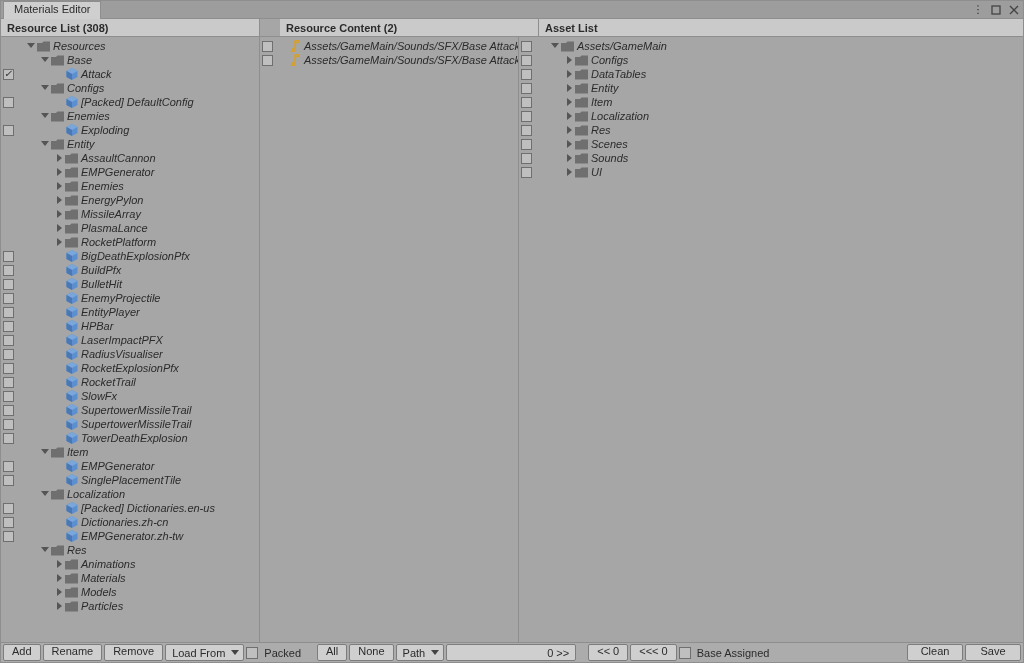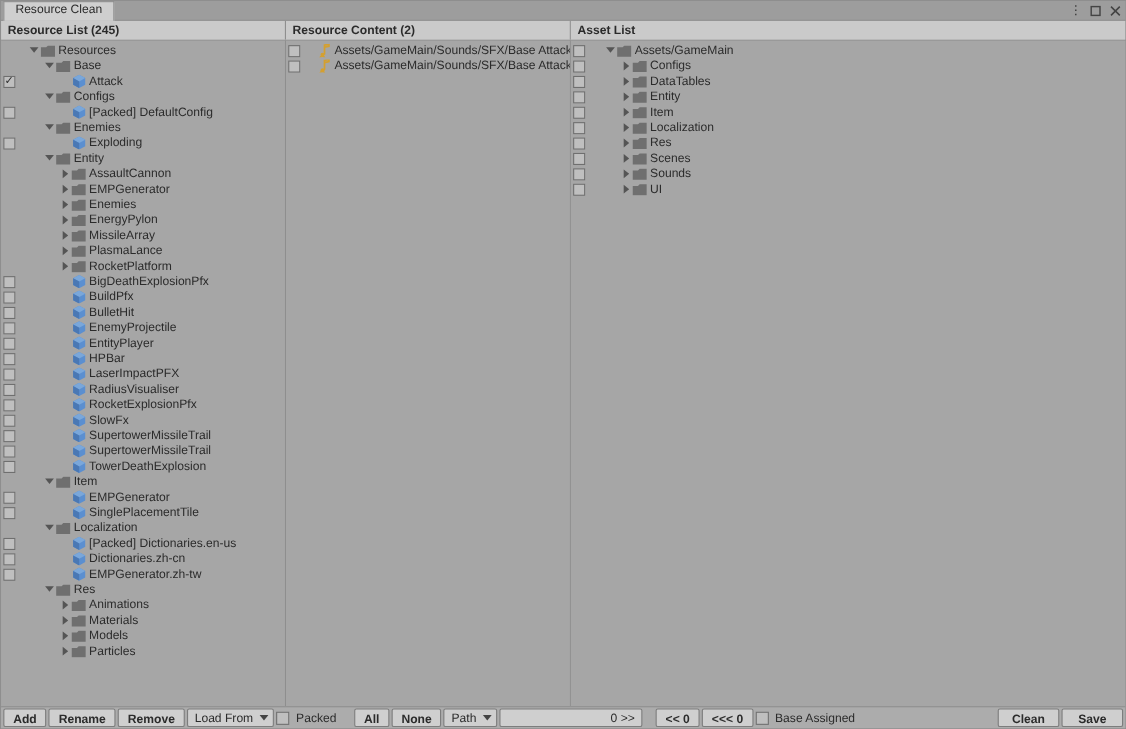--- a/index.html
+++ b/index.html
@@ -22,75 +22,75 @@
   }
   *{box-sizing:border-box;font-family:"Segoe UI",Tahoma,Arial,sans-serif;font-size:11px;color:var(--text);}
   html,body{margin:0;padding:0;width:1024px;height:663px;background:var(--bg);overflow:hidden;}
   .shell{display:flex;flex-direction:column;width:100%;height:100%;border:1px solid var(--line);}
   .titlebar{height:18px;background:var(--hdr);display:flex;align-items:center;border-bottom:1px solid var(--line);}
   .tab{height:18px;background:var(--tab-active);border:1px solid var(--line);border-bottom:none;padding:1px 10px 0 10px;margin-left:2px;}
   .winbtns{margin-left:auto;display:flex;gap:0;}
   .winb{width:18px;height:18px;display:flex;align-items:center;justify-content:center;color:#333;}
   .winb svg{width:12px;height:12px;display:block;}
   .headers{height:18px;display:flex;border-bottom:1px solid var(--line);}
-  .body{flex:1;display:flex;min-height:0;}
+  .body{flex:1;display:flex;min-height:0;font-style:italic;}
   .col{display:flex;flex-direction:column;min-height:0;}
   .c1{width:259px;border-right:1px solid var(--line);}
   .c2{width:259px;border-right:1px solid var(--line);}
   .c3{flex:1;}
   .hcell{display:flex;align-items:center;padding:2px 6px;background:var(--panel-h);font-weight:600;border-right:1px solid var(--line);}
-  .h1{width:259px;} .h2{width:259px;} .h3{flex:1;border-right:none;}
+  .h1{width:259px;} .h2{width:259px;margin-left:20px;} .h3{flex:1;border-right:none;}
   .tree{flex:1;overflow:auto;padding:2px 2px 2px 0;background:var(--panel);}
   .tree::-webkit-scrollbar{width:12px;}
   .tree::-webkit-scrollbar-thumb{background:#8c8c8c;border:2px solid var(--panel);border-radius:6px;}
   .row{display:flex;align-items:center;height:14px;padding:0 2px;white-space:nowrap;}
   .chk{width:11px;height:11px;border:1px solid var(--chk-b);background:#bfbfbf;margin-right:4px;flex:none;position:relative;}
   .chk.on::after{content:"✓";position:absolute;font-size:10px;line-height:9px;left:0;top:-1px;}
   .ind{display:inline-block;flex:none;}
   .arrow{width:10px;height:10px;flex:none;margin-right:1px;position:relative;}
   .arrow.r::before{content:"";position:absolute;left:3px;top:1px;border-style:solid;border-width:4px 0 4px 5px;border-color:transparent transparent transparent #555;}
   .arrow.d::before{content:"";position:absolute;left:1px;top:2px;border-style:solid;border-width:5px 4px 0 4px;border-color:#555 transparent transparent transparent;}
   .ic{width:13px;height:13px;flex:none;margin-right:3px;display:flex;align-items:center;justify-content:center;}
   .label{padding-top:0px;}
   svg{display:block;}
   .toolbar{height:20px;background:var(--toolbar);border-top:1px solid var(--line);display:flex;align-items:center;padding:0 2px;gap:2px;}
-  .tb-btn{height:17px;background:var(--btn);border:1px solid var(--btn-b);padding:0 8px;display:flex;align-items:flex-end;border-radius:2px;font-weight:bold;}
+  .tb-btn{height:17px;background:var(--btn);border:1px solid var(--btn-b);padding:0 8px;display:flex;align-items:flex-start;border-radius:2px;}
   .tb-drop{height:17px;background:var(--btn);border:1px solid var(--btn-b);padding:0 4px 0 6px;display:flex;align-items:center;gap:6px;border-radius:2px;}
   .caretd{width:0;height:0;border-left:4px solid transparent;border-right:4px solid transparent;border-top:5px solid #444;}
   .tb-chk{width:12px;height:12px;border:1px solid var(--chk-b);background:#bfbfbf;}
   .tb-lbl{padding:0 4px;}
   .tb-sep{width:8px;}
   .tb-in{height:17px;background:#cfcfcf;border:1px solid var(--btn-b);padding:0 6px;display:flex;align-items:center;border-radius:2px;}
   .tb-sp{flex:1;}
 </style>
 </head>
 <body>
 
 <div class="shell">
 
   <div class="titlebar">
-    <div class="tab"><span>Resource Clean</span></div>
+    <div class="tab"><span>Materials Editor</span></div>
     <div class="winbtns">
       <div class="winb">⋮</div>
       <div class="winb">
           <svg viewBox="0 0 12 12">
             <rect x="2" y="2" width="8" height="8" fill="none" stroke="#444" stroke-width="1.3"></rect>
           </svg>
         </div>
       <div class="winb">
           <svg viewBox="0 0 12 12">
             <path d="M2 2 L10 10 M10 2 L2 10" stroke="#444" stroke-width="1.4"></path>
           </svg>
         </div>
     </div>
   </div>
 
   <div class="headers">
     <div class="hcell h1">
-        <span>Resource List (245)</span>
+        <span>Resource List (308)</span>
       </div>
     <div class="hcell h2">
         <span>Resource Content (2)</span>
       </div>
     <div class="hcell h3">
         <span>Asset List</span>
       </div>
   </div>
 
   <div class="body">
@@ -376,20 +376,33 @@
             <span class="ind" style="width: 36px;"></span>
             <span class="arrow "></span>
             <span class="ic">
               <svg width="12" height="12" viewBox="0 0 12 12">
                 <path d="M6 0 L11.5 3 L11.5 9 L6 12 L0.5 9 L0.5 3 Z" fill="#5b8fd0"></path>
                 <path d="M6 0 L11.5 3 L6 6 L0.5 3 Z" fill="#7aa7da"></path>
                 <path d="M6 6 L6 12 L0.5 9 L0.5 3 Z" fill="#4a78b4"></path>
               </svg>
             </span>
             <span class="label">RocketExplosionPfx</span>
+          </div>
+          <div class="row">
+            <span class="chk"></span>
+            <span class="ind" style="width: 36px;"></span>
+            <span class="arrow "></span>
+            <span class="ic">
+              <svg width="12" height="12" viewBox="0 0 12 12">
+                <path d="M6 0 L11.5 3 L11.5 9 L6 12 L0.5 9 L0.5 3 Z" fill="#5b8fd0"></path>
+                <path d="M6 0 L11.5 3 L6 6 L0.5 3 Z" fill="#7aa7da"></path>
+                <path d="M6 6 L6 12 L0.5 9 L0.5 3 Z" fill="#4a78b4"></path>
+              </svg>
+            </span>
+            <span class="label">RocketTrail</span>
           </div>
           <div class="row">
             <span class="chk"></span>
             <span class="ind" style="width: 36px;"></span>
             <span class="arrow "></span>
             <span class="ic">
               <svg width="12" height="12" viewBox="0 0 12 12">
                 <path d="M6 0 L11.5 3 L11.5 9 L6 12 L0.5 9 L0.5 3 Z" fill="#5b8fd0"></path>
                 <path d="M6 0 L11.5 3 L6 6 L0.5 3 Z" fill="#7aa7da"></path>
                 <path d="M6 6 L6 12 L0.5 9 L0.5 3 Z" fill="#4a78b4"></path>

